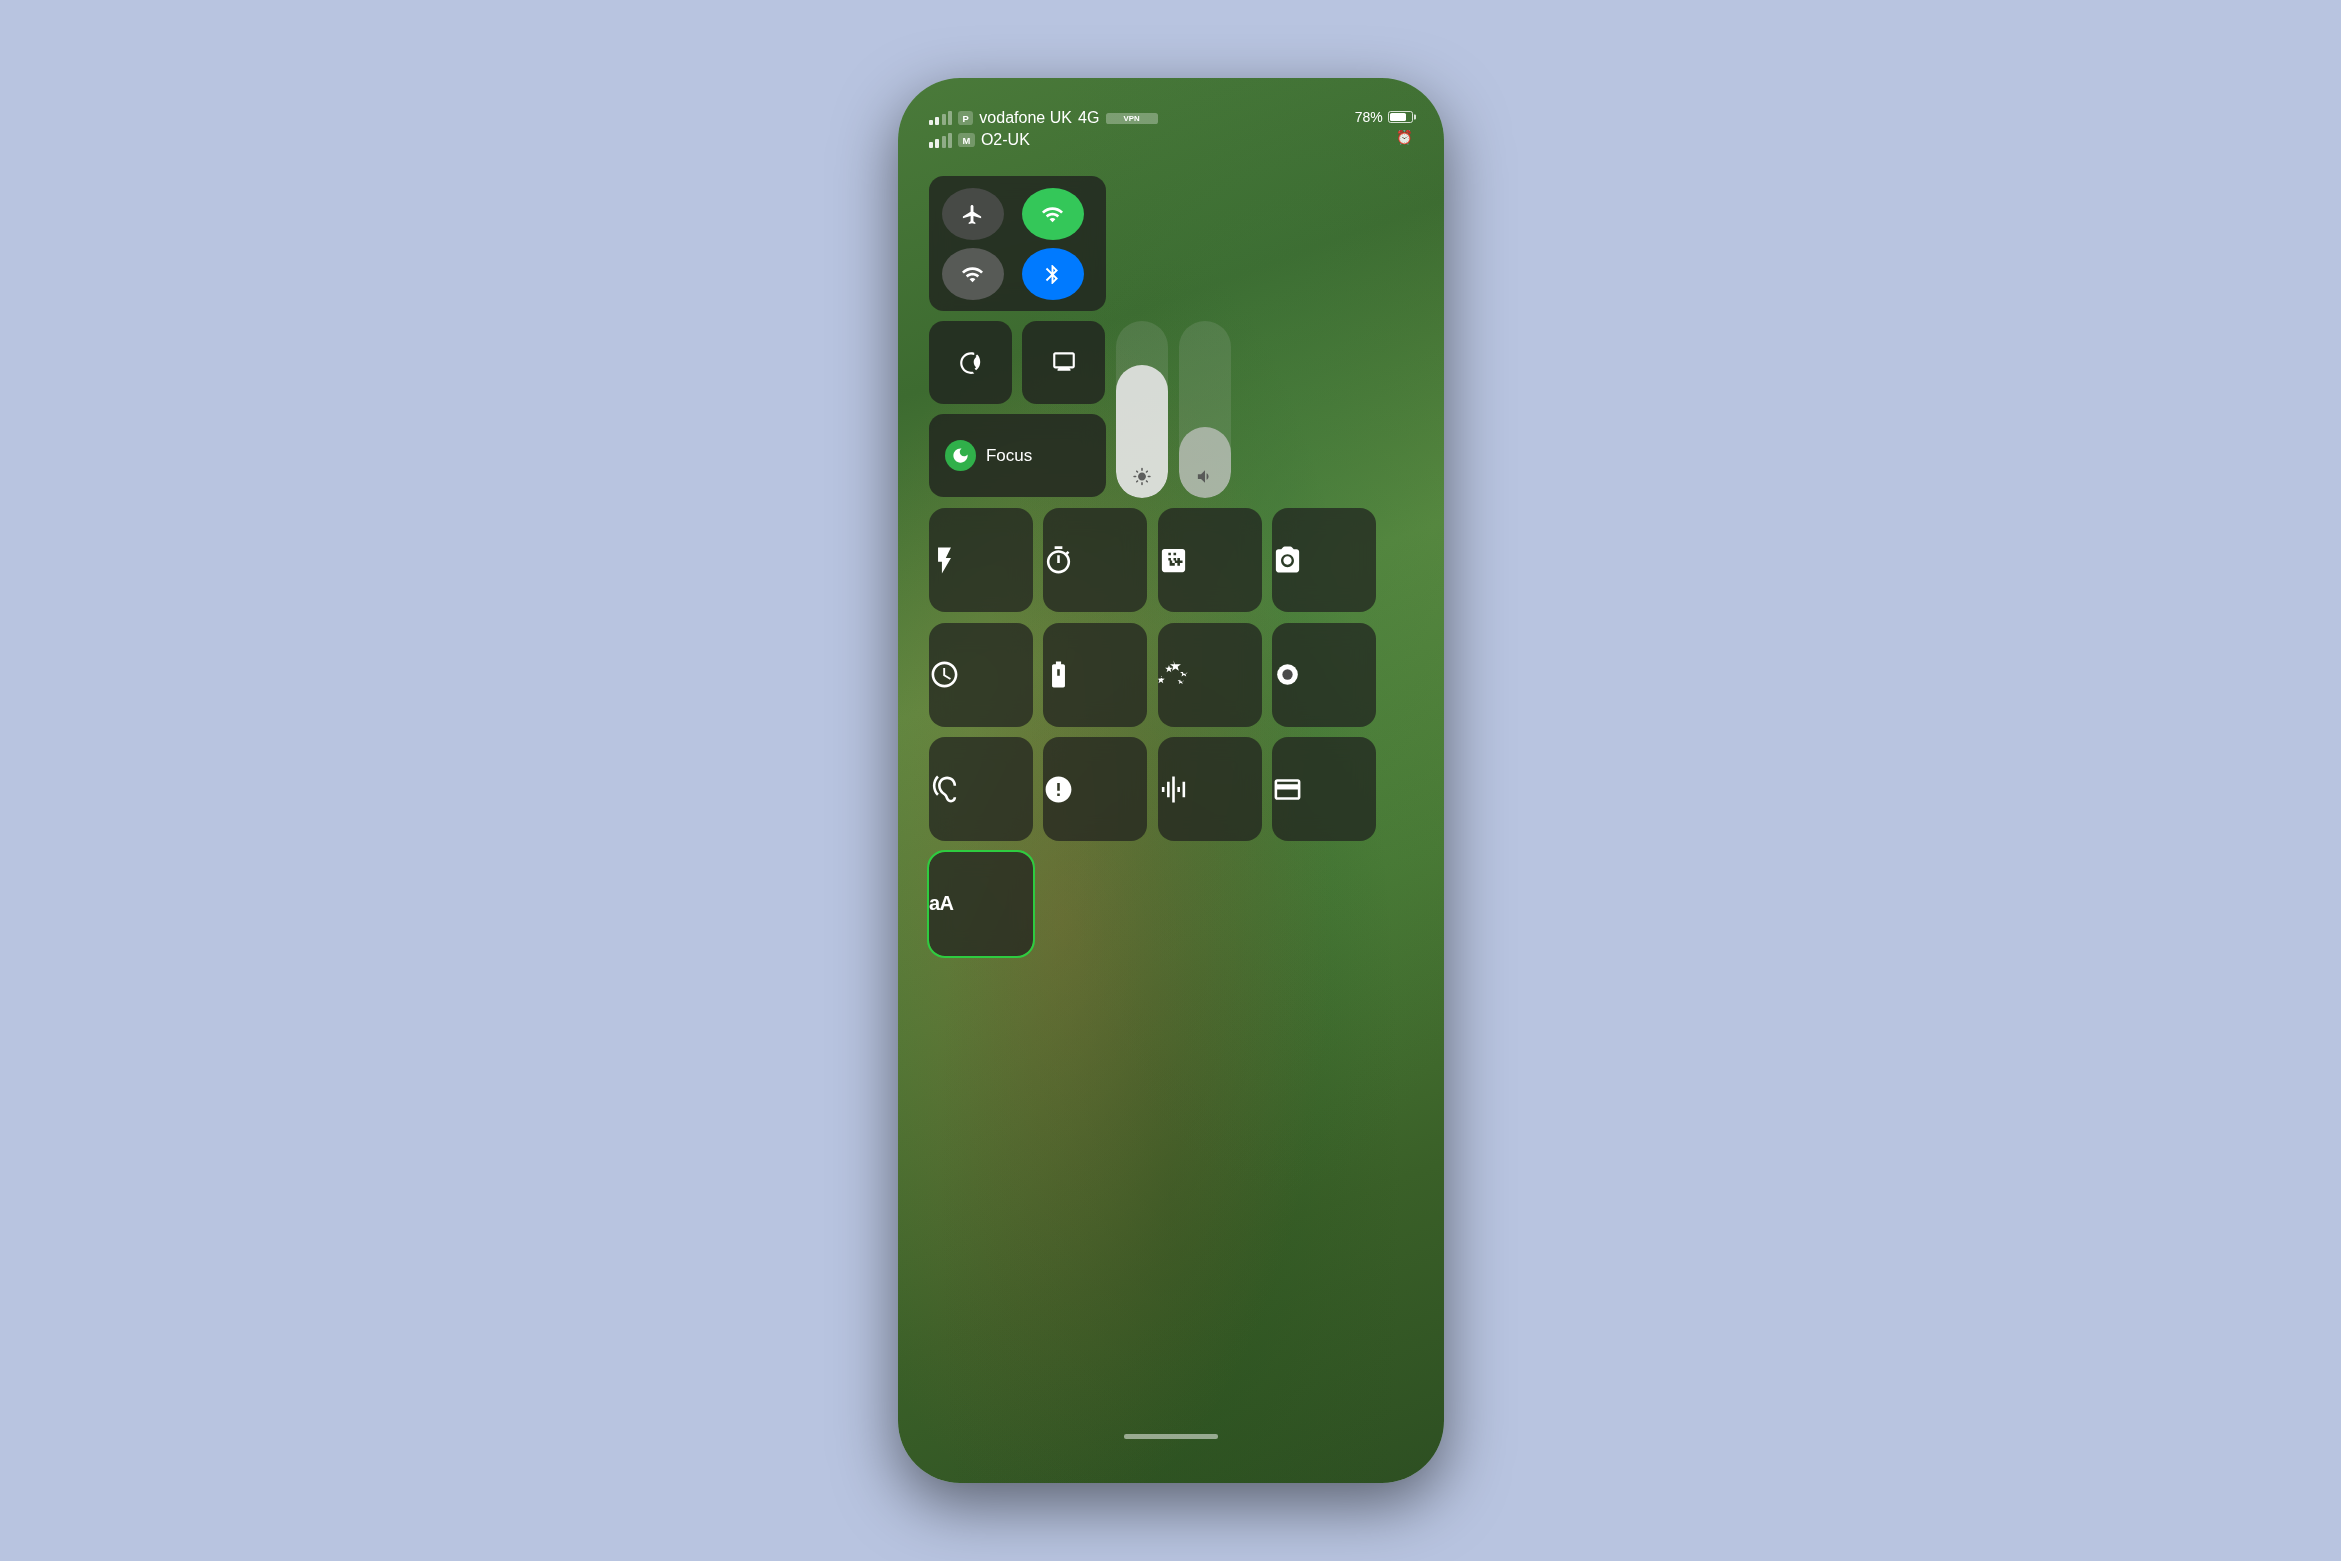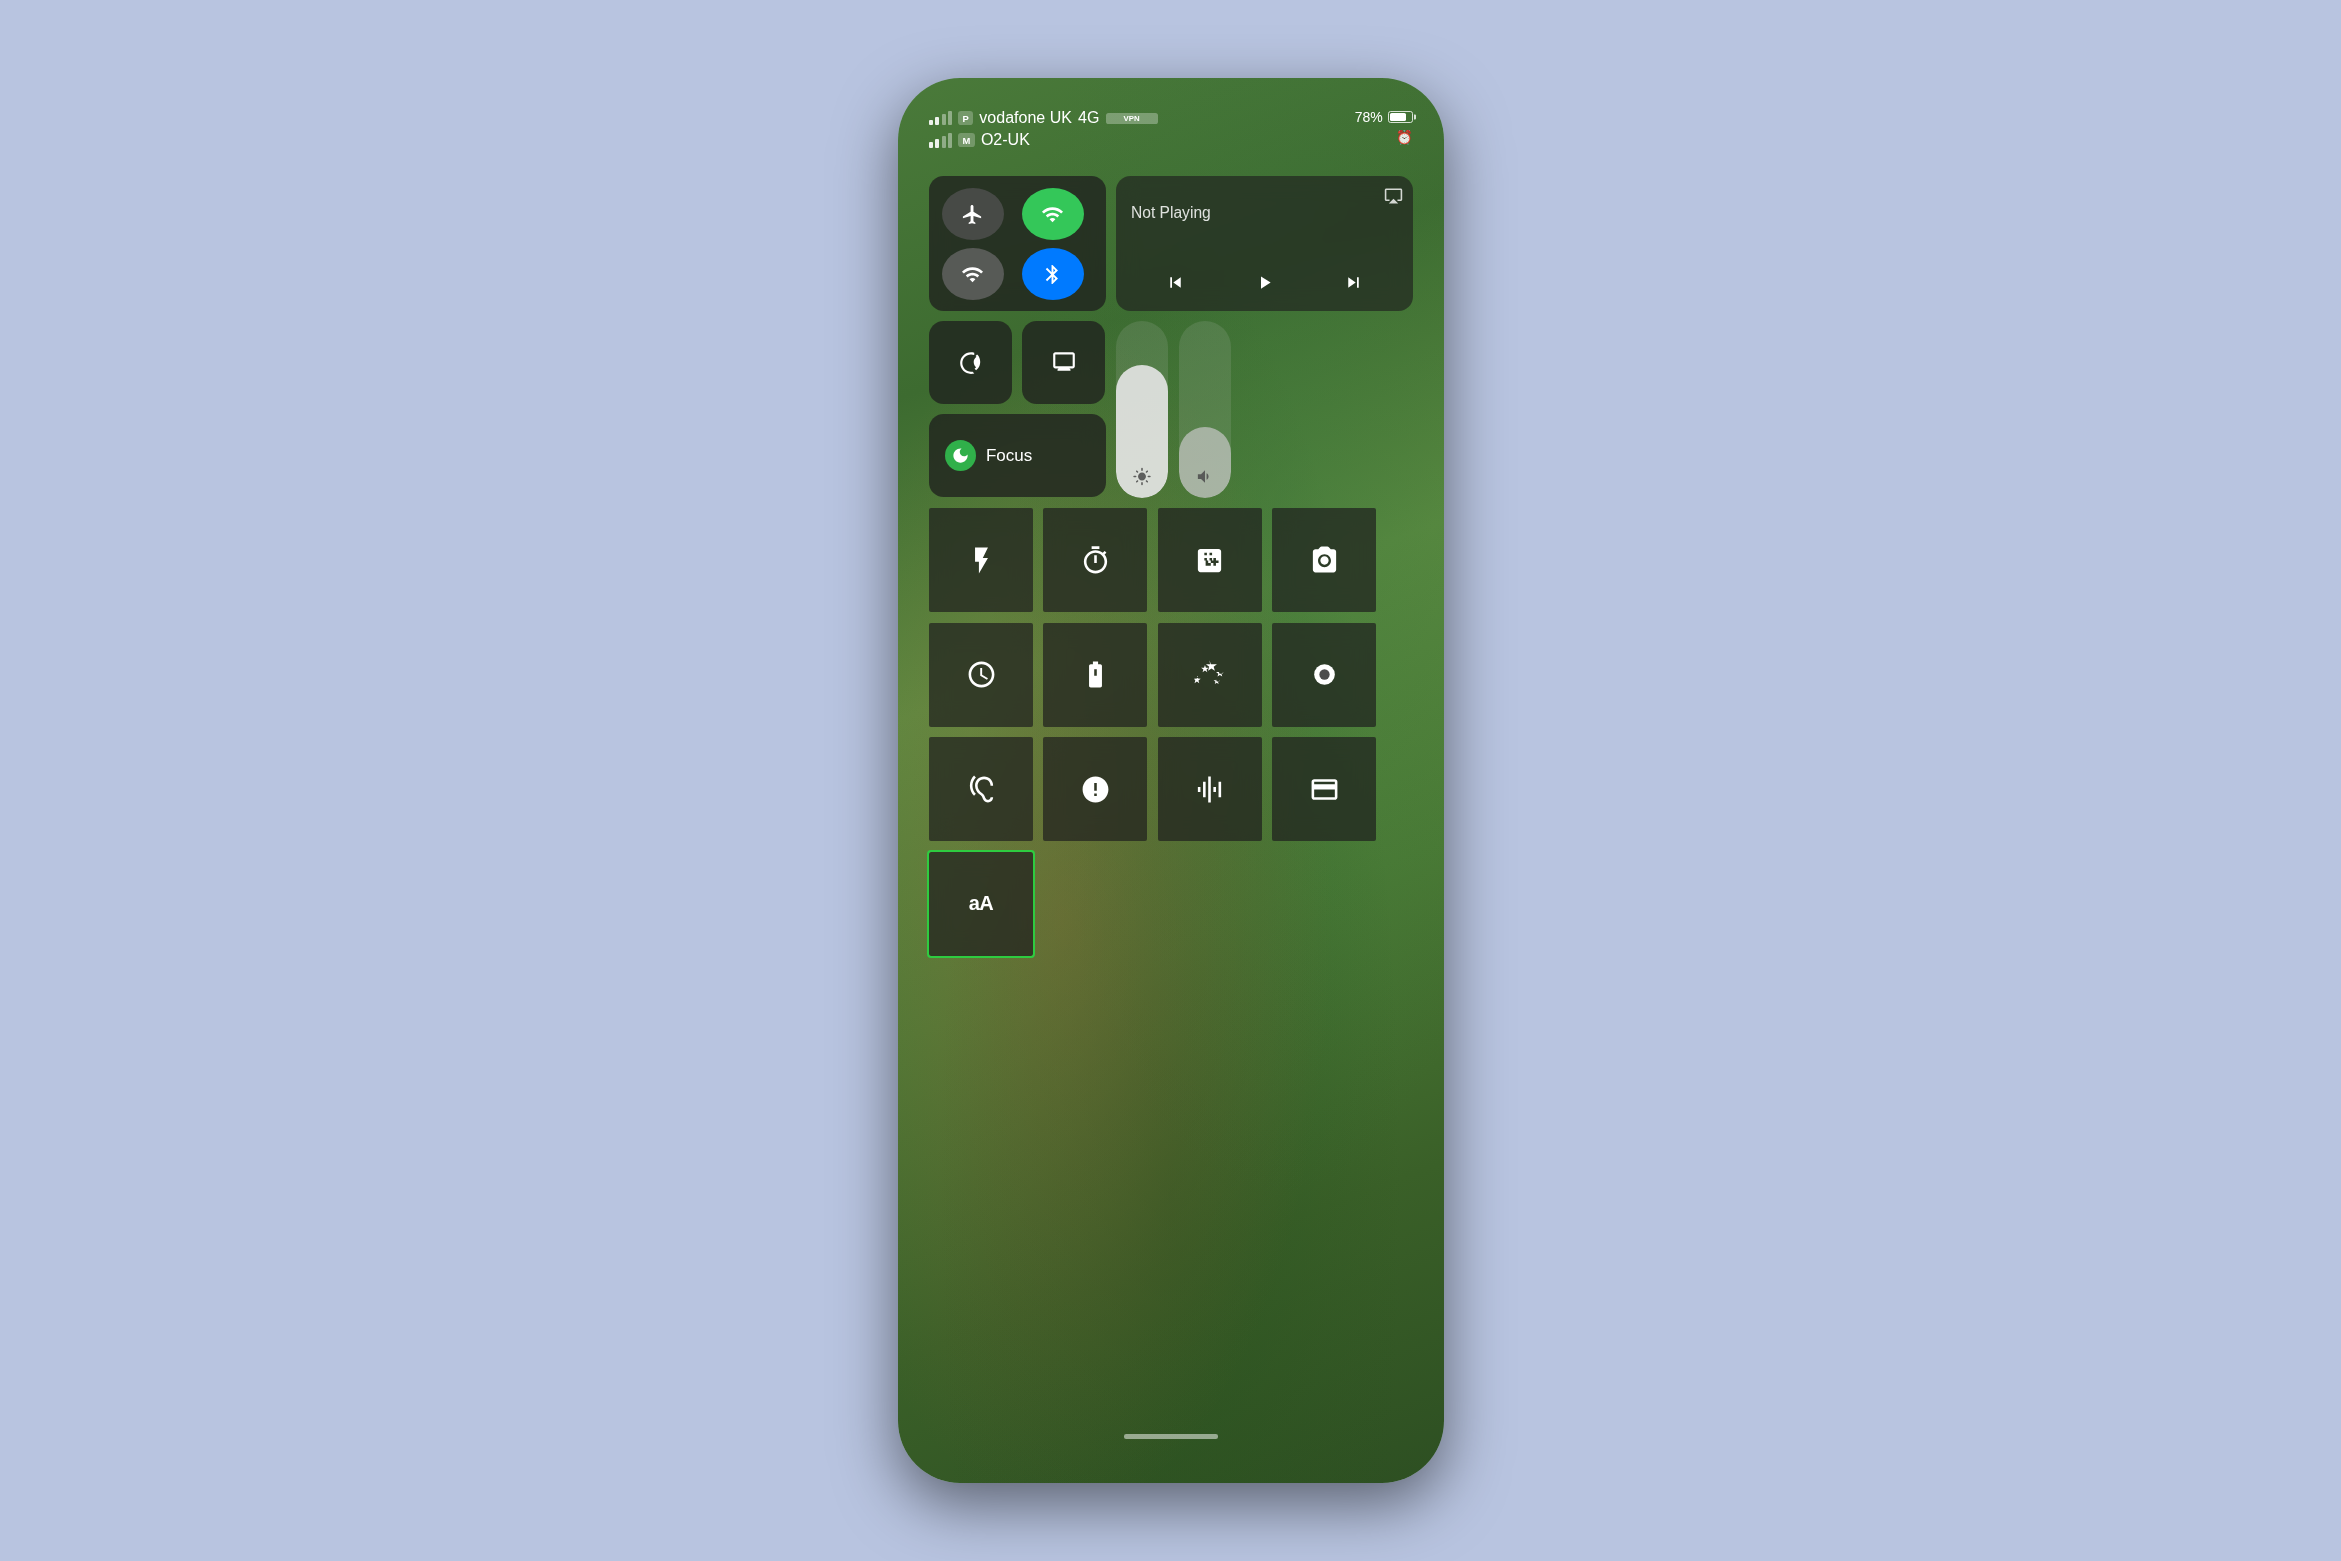--- a/index.html
+++ b/index.html
@@ -392,25 +392,24 @@
 
     
     .icon-row {
       display: flex;
       gap: 10.4px;
     }
 
     .icon-btn {
       width: 104px;
       height: 104px;
-      border-radius: 2px;
+      border-radius: 16px;
       background: rgba(30, 30, 30, 0.7);
       display: flex;
       align-items: center;
-      justify-content: center;
       cursor: pointer;
       backdrop-filter: blur(10.4px);
     }
 
     .icon-btn svg {
       width: 31px;
       height: 31px;
       fill: white;
     }
 
@@ -502,43 +501,20 @@
               </svg>
           </div>
 
           <div class="conn-btn bluetooth">
             <svg viewBox="0 0 24 24">
                 <path d="M17.71 7.71L12 2h-1v7.59L6.41 5 5 6.41 10.59 12 5 17.59 6.41 19 11 14.41V22h1l5.71-5.71-4.3-4.29 4.3-4.29zM13 5.83l1.88 1.88L13 9.59V5.83zm1.88 10.46L13 18.17v-3.76l1.88 1.88z"></path>
               </svg>
           </div>
         </div>
 
-        <div class="now-playing-tile">
-          <svg class="airplay-icon" viewBox="0 0 24 24">
-            <path d="M6 22h12l-6-6-6 6zM21 3H3c-1.1 0-2 .9-2 2v12c0 1.1.9 2 2 2h4v-2H3V5h18v12h-4v2h4c1.1 0 2-.9 2-2V5c0-1.1-.9-2-2-2z"></path>
-          </svg>
-          <div class="not-playing-text">Not Playing</div>
-          <div class="media-controls">
-            <div class="media-btn">
-              <svg viewBox="0 0 24 24">
-                  <path d="M6 6h2v12H6zm3.5 6l8.5 6V6z"></path>
-                </svg>
-            </div>
-            <div class="media-btn">
-              <svg viewBox="0 0 24 24">
-                  <path d="M8 5v14l11-7z"></path>
-                </svg>
-            </div>
-            <div class="media-btn">
-              <svg viewBox="0 0 24 24">
-                  <path d="M6 18l8.5-6L6 6v12zM16 6v12h2V6h-2z"></path>
-                </svg>
-            </div>
-          </div>
-        </div>
       </div>
 
       <div class="row2">
         <div class="quick-buttons">
           <div class="small-row">
             <div class="small-btn">
               <svg viewBox="0 0 24 24">
                   <path d="M18.41 5.8L17.6 5l-1.4 1.4.8.8C15.31 8.56 14.5 10.17 14.5 12c0 1.93.85 3.67 2.19 4.87L15.3 18.27l1.4 1.4 1.42-1.42C19.41 17.06 20.5 14.68 20.5 12c0-2.46-.93-4.7-2.09-6.2zM12 3C6.48 3 2 7.48 2 13s4.48 10 10 10c1.06 0 2.09-.16 3.05-.46l-1.51-1.51C12.72 21 12.36 21 12 21c-4.41 0-8-3.59-8-8s3.59-8 8-8c1.06 0 2.07.21 3 .59V3.42C14.04 3.15 13.03 3 12 3z"></path>
                 </svg>
             </div>

